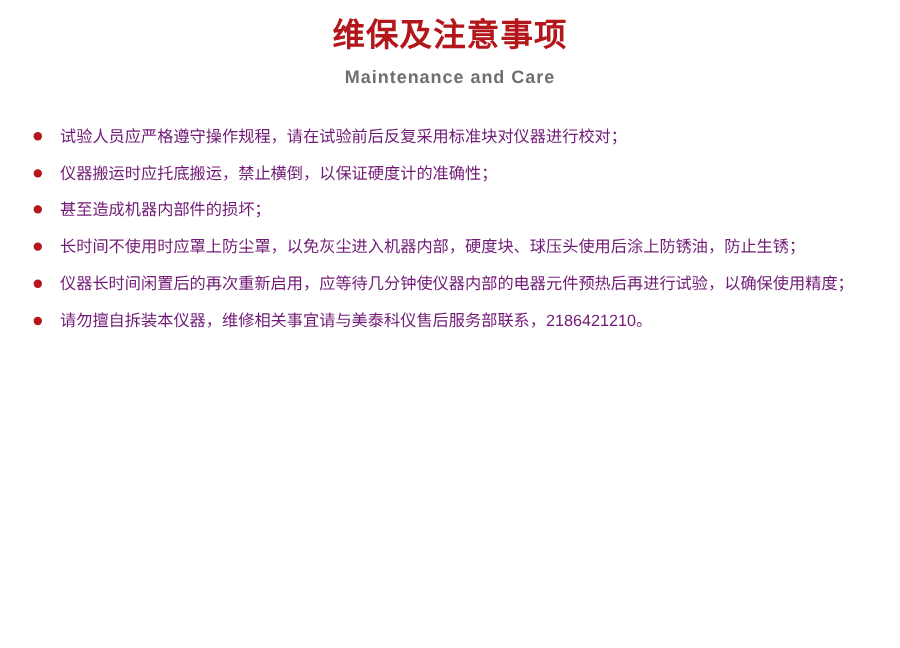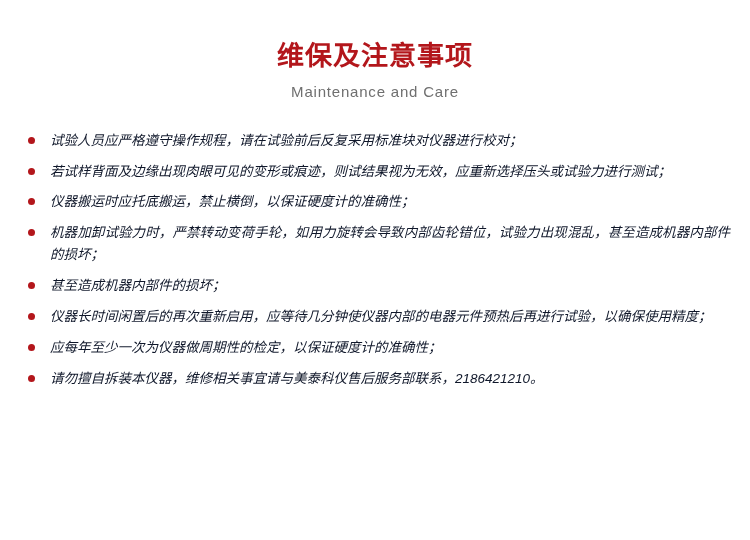--- a/index.html
+++ b/index.html
@@ -15,53 +15,52 @@
     overflow: hidden;
   }
   .page {
     width: 750px;
     height: 540px;
     box-sizing: border-box;
     position: relative;
   }
   .header {
     text-align: center;
-    padding-top: 40px;
+    padding-top: 13px;
   }
   .title-cn {
     font-size: 27px;
     font-weight: bold;
     color: #b3161b;
     letter-spacing: 1px;
     line-height: 1.25;
   }
   .title-en {
     margin-top: 9px;
     font-size: 15px;
     color: #6f6f6f;
     letter-spacing: 0.8px;
-    font-weight: normal;
+    font-weight: bold;
   }
   .list {
     margin: 0;
     padding: 0;
     list-style: none;
     margin-top: 30px;
     padding-left: 22px;
     padding-right: 20px;
   }
   .list-item {
     position: relative;
     padding-left: 28px;
     margin-bottom: 9px;
     font-size: 13.5px;
     line-height: 1.62;
-    color: #0f172a;
+    color: #701a75;
     text-align: justify;
-    font-style: italic;
   }
   .bullet {
     position: absolute;
     left: 6px;
     top: 7px;
     width: 7px;
     height: 7px;
     border-radius: 50%;
     background: #b3161b;
     display: block;
@@ -80,41 +79,33 @@
     <div class="title-en">Maintenance and Care</div>
   </div>
 
   <ul class="list">
     <li class="list-item">
       <span class="bullet"></span>
       <span class="item-text">试验人员应严格遵守操作规程，请在试验前后反复采用标准块对仪器进行校对；</span>
     </li>
     <li class="list-item">
       <span class="bullet"></span>
-      <span class="item-text">若试样背面及边缘出现肉眼可见的变形或痕迹，则试结果视为无效，应重新选择压头或试验力进行测试；</span>
-    </li>
-    <li class="list-item">
-      <span class="bullet"></span>
       <span class="item-text">仪器搬运时应托底搬运，禁止横倒，以保证硬度计的准确性；</span>
-    </li>
-    <li class="list-item">
-      <span class="bullet"></span>
-      <span class="item-text">机器加卸试验力时，严禁转动变荷手轮，如用力旋转会导致内部齿轮错位，试验力出现混乱，甚至造成机器内部件的损坏；</span>
     </li>
     <li class="list-item">
       <span class="bullet"></span>
       <span class="item-text">甚至造成机器内部件的损坏；</span>
     </li>
     <li class="list-item">
       <span class="bullet"></span>
-      <span class="item-text">仪器长时间闲置后的再次重新启用，应等待几分钟使仪器内部的电器元件预热后再进行试验，以确保使用精度；</span>
+      <span class="item-text">长时间不使用时应罩上防尘罩，以免灰尘进入机器内部，硬度块、球压头使用后涂上防锈油，防止生锈；</span>
     </li>
     <li class="list-item">
       <span class="bullet"></span>
-      <span class="item-text">应每年至少一次为仪器做周期性的检定，以保证硬度计的准确性；</span>
+      <span class="item-text">仪器长时间闲置后的再次重新启用，应等待几分钟使仪器内部的电器元件预热后再进行试验，以确保使用精度；</span>
     </li>
     <li class="list-item">
       <span class="bullet"></span>
       <span class="item-text">请勿擅自拆装本仪器，维修相关事宜请与美泰科仪售后服务部联系，2186421210。</span>
     </li>
   </ul>
 
 </div>
 
 </body></html>

